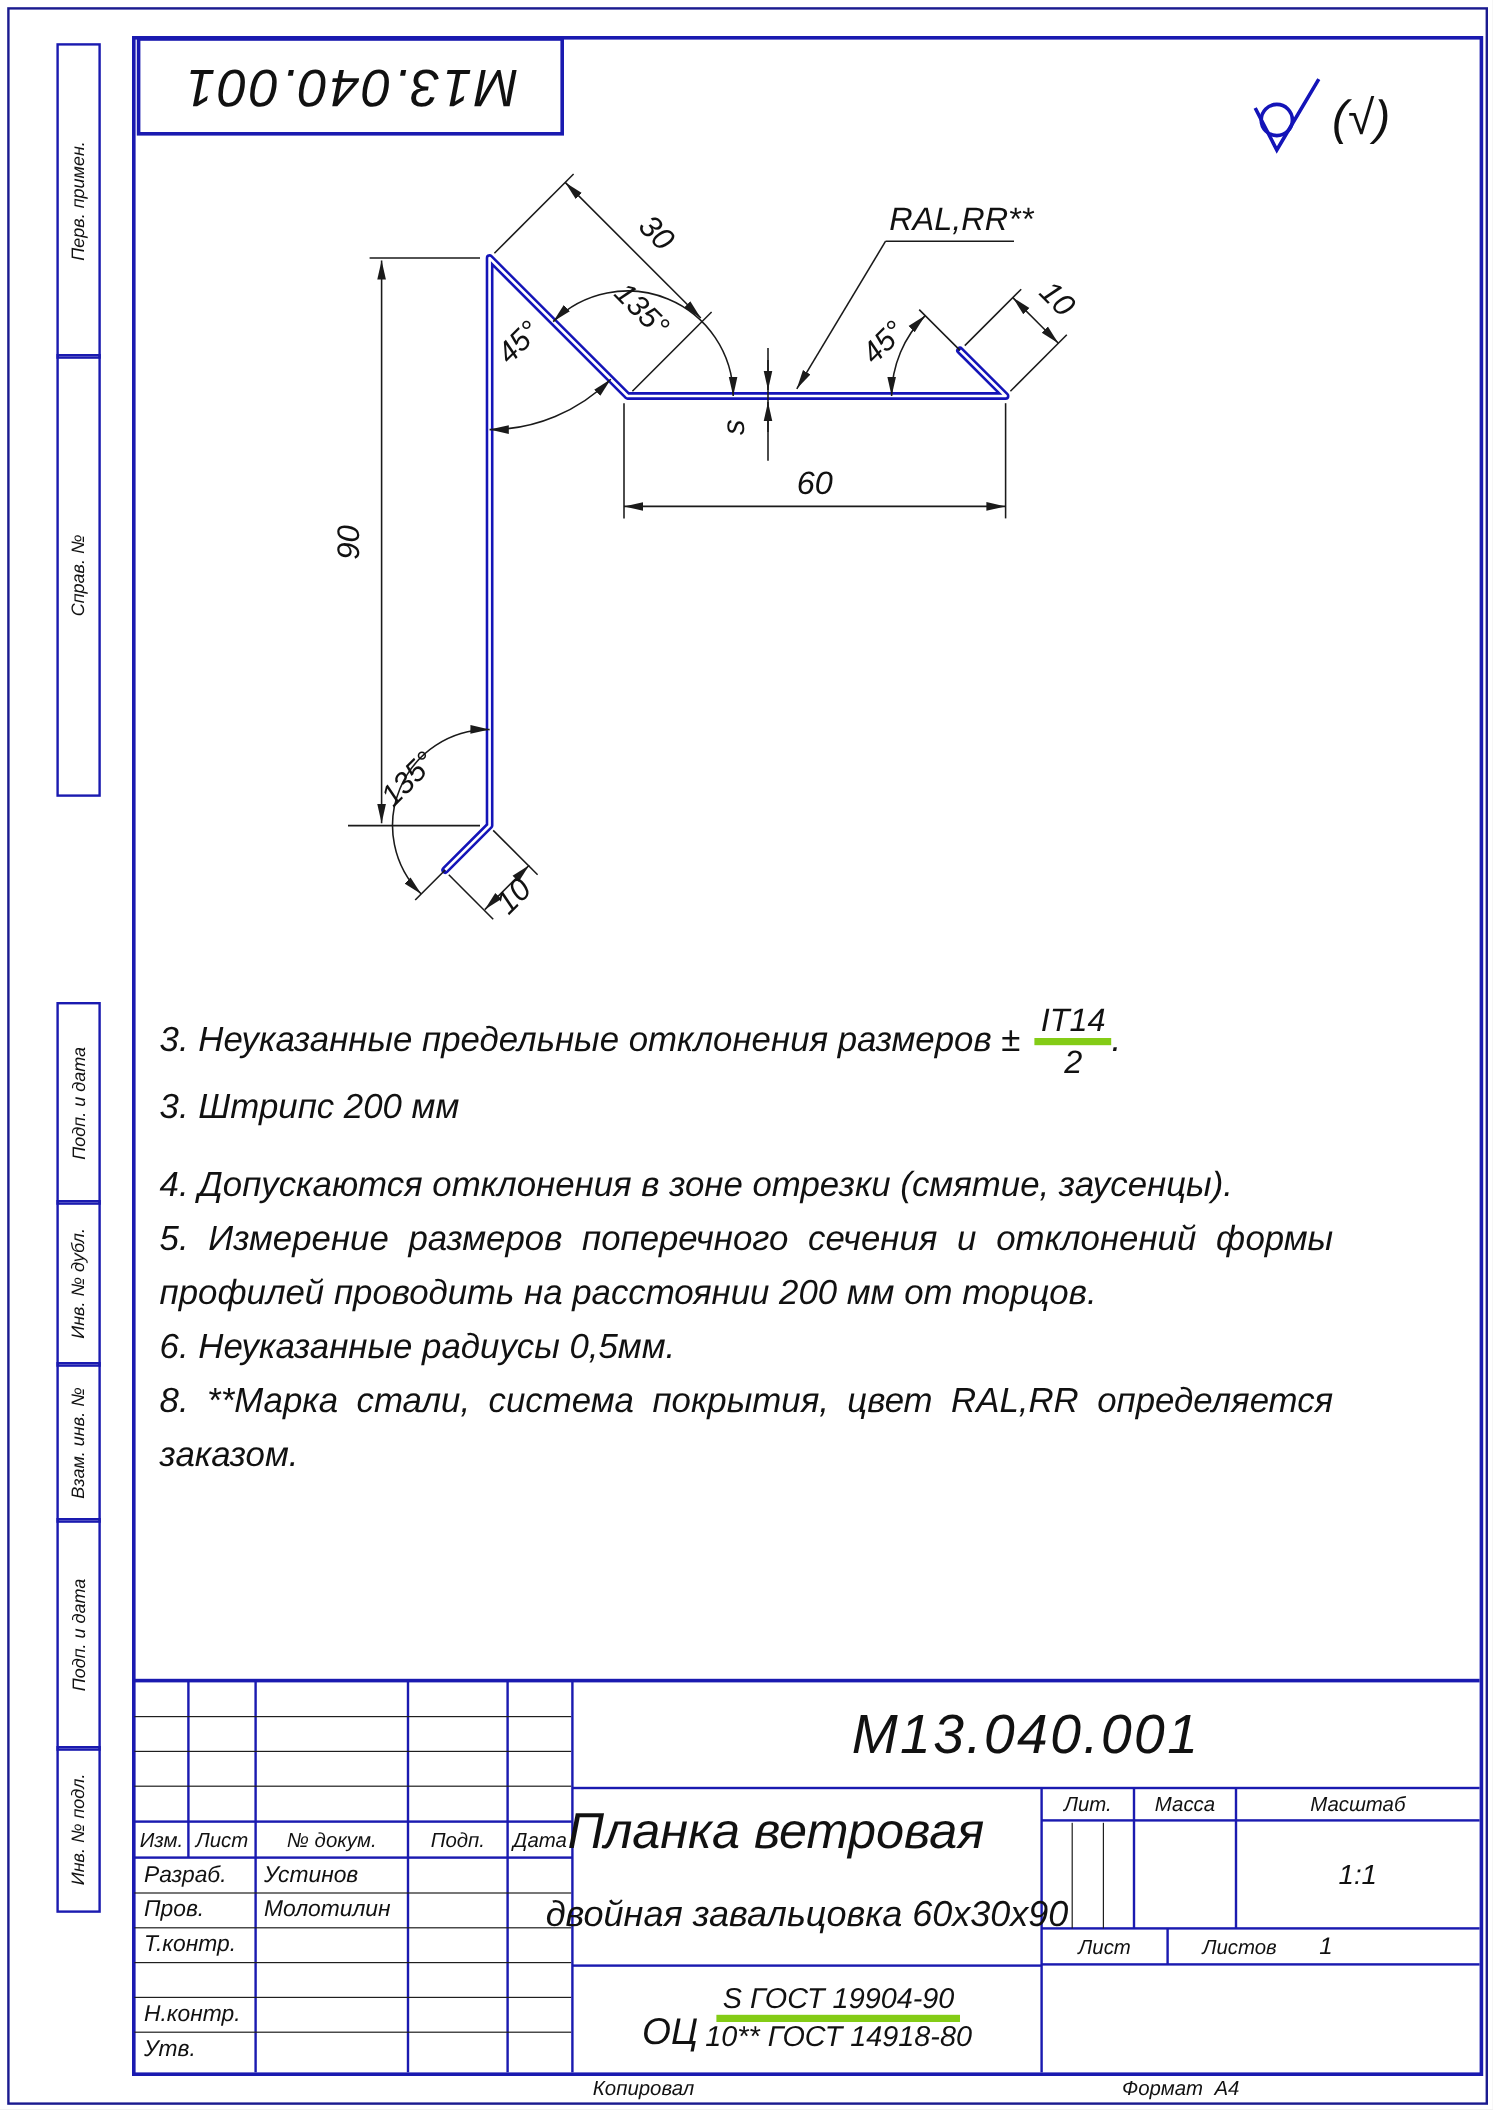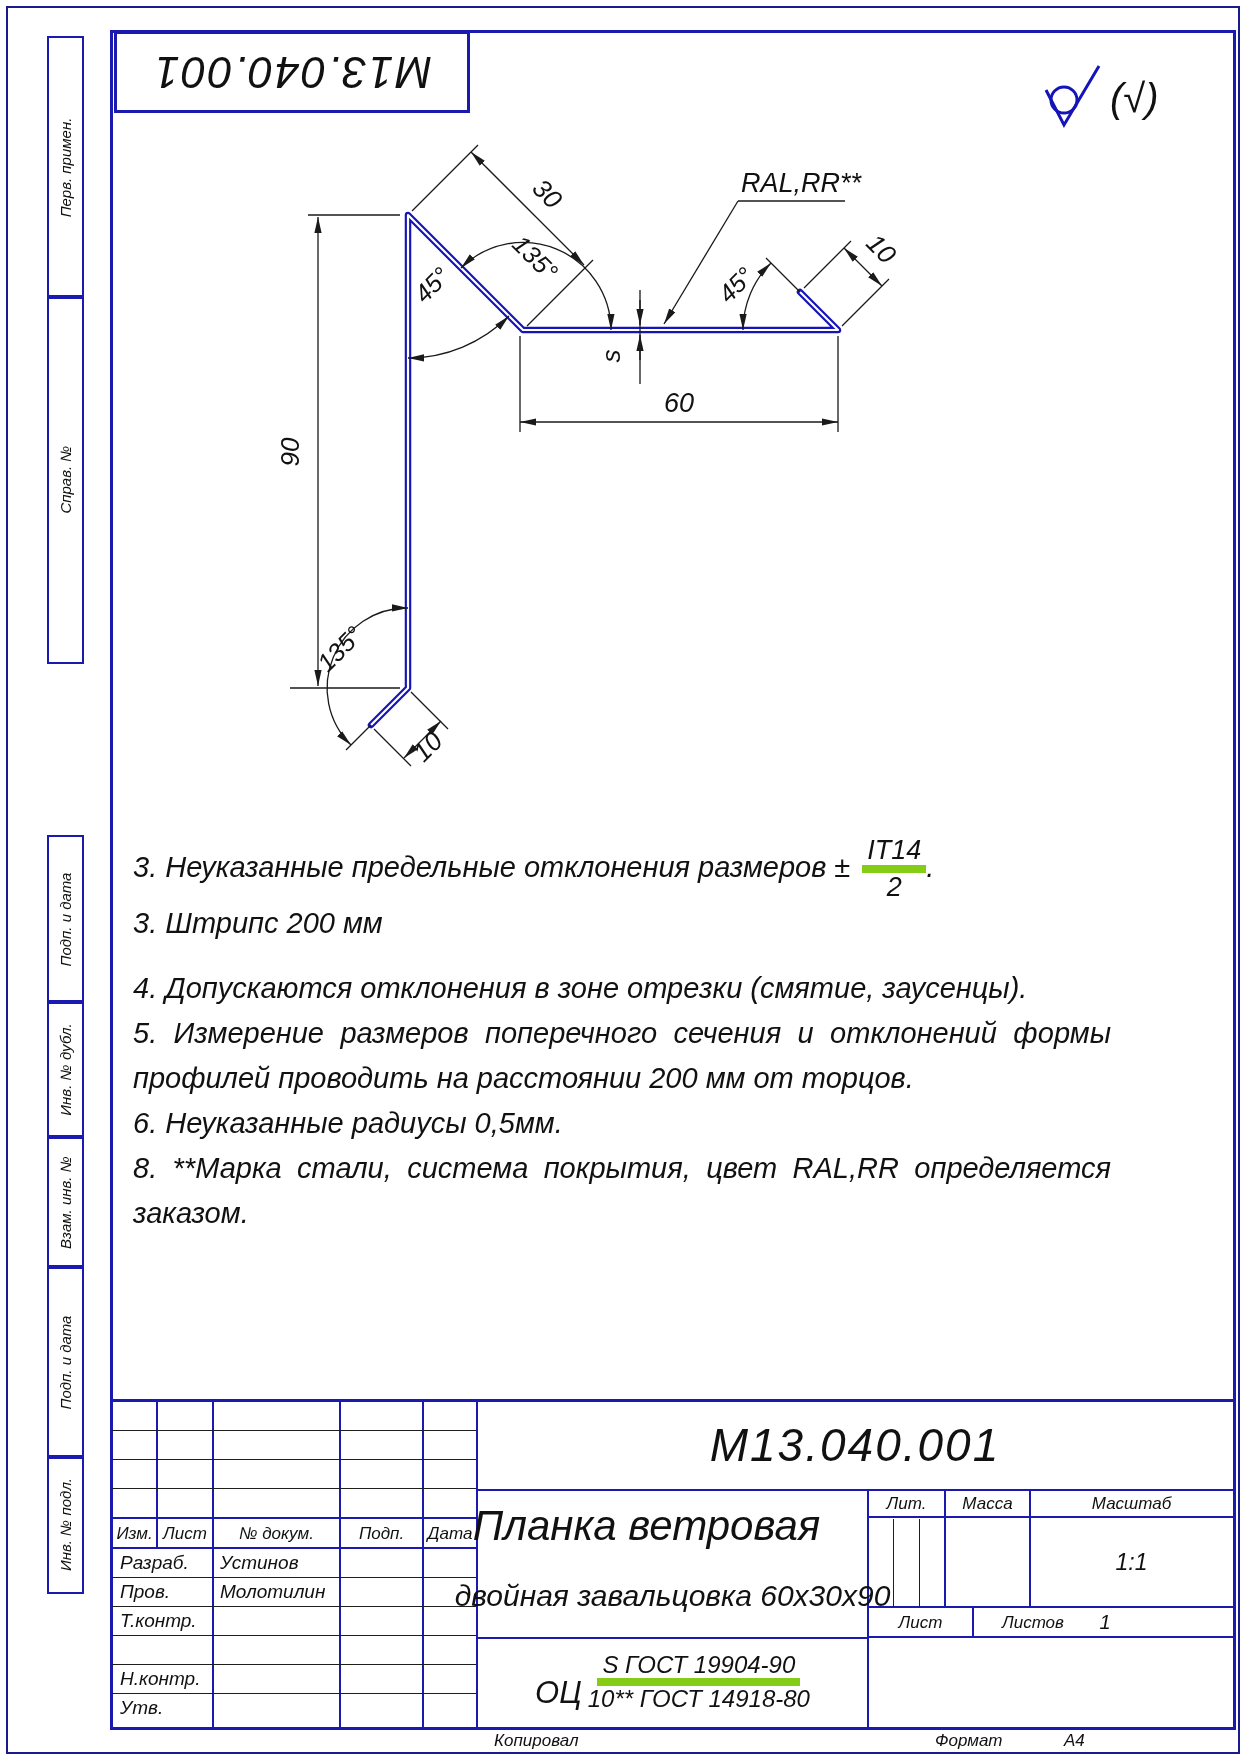--- a/index.html
+++ b/index.html
@@ -27,21 +27,21 @@
   .pblue{fill:none;stroke:#1414b8;stroke-width:6.5;stroke-linejoin:round;stroke-linecap:round;}
   .pwhite{fill:none;stroke:#ffffff;stroke-width:2.2;stroke-linejoin:round;stroke-linecap:butt;}
   .dim line,.dim path.arc{stroke:#1a1a1a;stroke-width:1.3;fill:none;}
   
   #notes{position:absolute;left:133px;top:836px;width:978px;font-style:italic;font-size:29px;letter-spacing:0;}
   .note-line{height:45px;line-height:45px;white-space:nowrap;overflow:visible;}
   .note-line.justify{white-space:normal;text-align:justify;text-align-last:justify;}
   .note-line:nth-child(2),.note-line:nth-child(3){margin-top:20px;}
   .frac{display:inline-flex;flex-direction:column;align-items:center;vertical-align:middle;
         margin-left:12px;line-height:1.08;font-size:27px;}
-  .frac .fnum{border-bottom:8px solid #84cc16;padding:0 5px;font-style:italic;}
+  .frac .fnum{border-bottom:6px solid #84cc16;padding:0 5px;font-style:italic;}
   
   .tb-cell{position:absolute;display:flex;align-items:center;justify-content:center;font-style:italic;overflow:visible;white-space:nowrap;}
   .h17{font-size:17px;}
   .sig{position:absolute;font-style:italic;font-size:19px;line-height:29px;}
   #material-cell{position:absolute;left:477px;top:1639px;width:391px;height:86px;
         display:flex;align-items:center;justify-content:center;gap:6px;font-style:italic;}
   #material-cell .mprefix{font-size:31px;align-self:flex-end;margin-bottom:14px;font-style:italic;}
   #material-cell .frac{font-size:24px;margin-left:0;}
   #footer-row span{position:absolute;font-style:italic;font-size:17px;}
 </style>
@@ -266,16 +266,16 @@
       </div>
       <div class="sig" style="left: 112px; top: 1693px; width: 365px; height: 29px; text-align: center;">
         <span style="position: absolute; left: 8px; top: 0px;">Утв.</span>
         <span style="position: absolute; left: 108px; top: 0px;"></span>
       </div>
     </div>
 
   <div id="footer-row">
     <span style="left:494px;top:1731px;">Копировал</span>
     <span style="left:935px;top:1731px;">Формат</span>
-    <span style="left:1064px;top:1731px;">А4</span>
+    <span style="left:1012px;top:1731px;">А4</span>
   </div>
 
 </div>
 
 </body></html>

